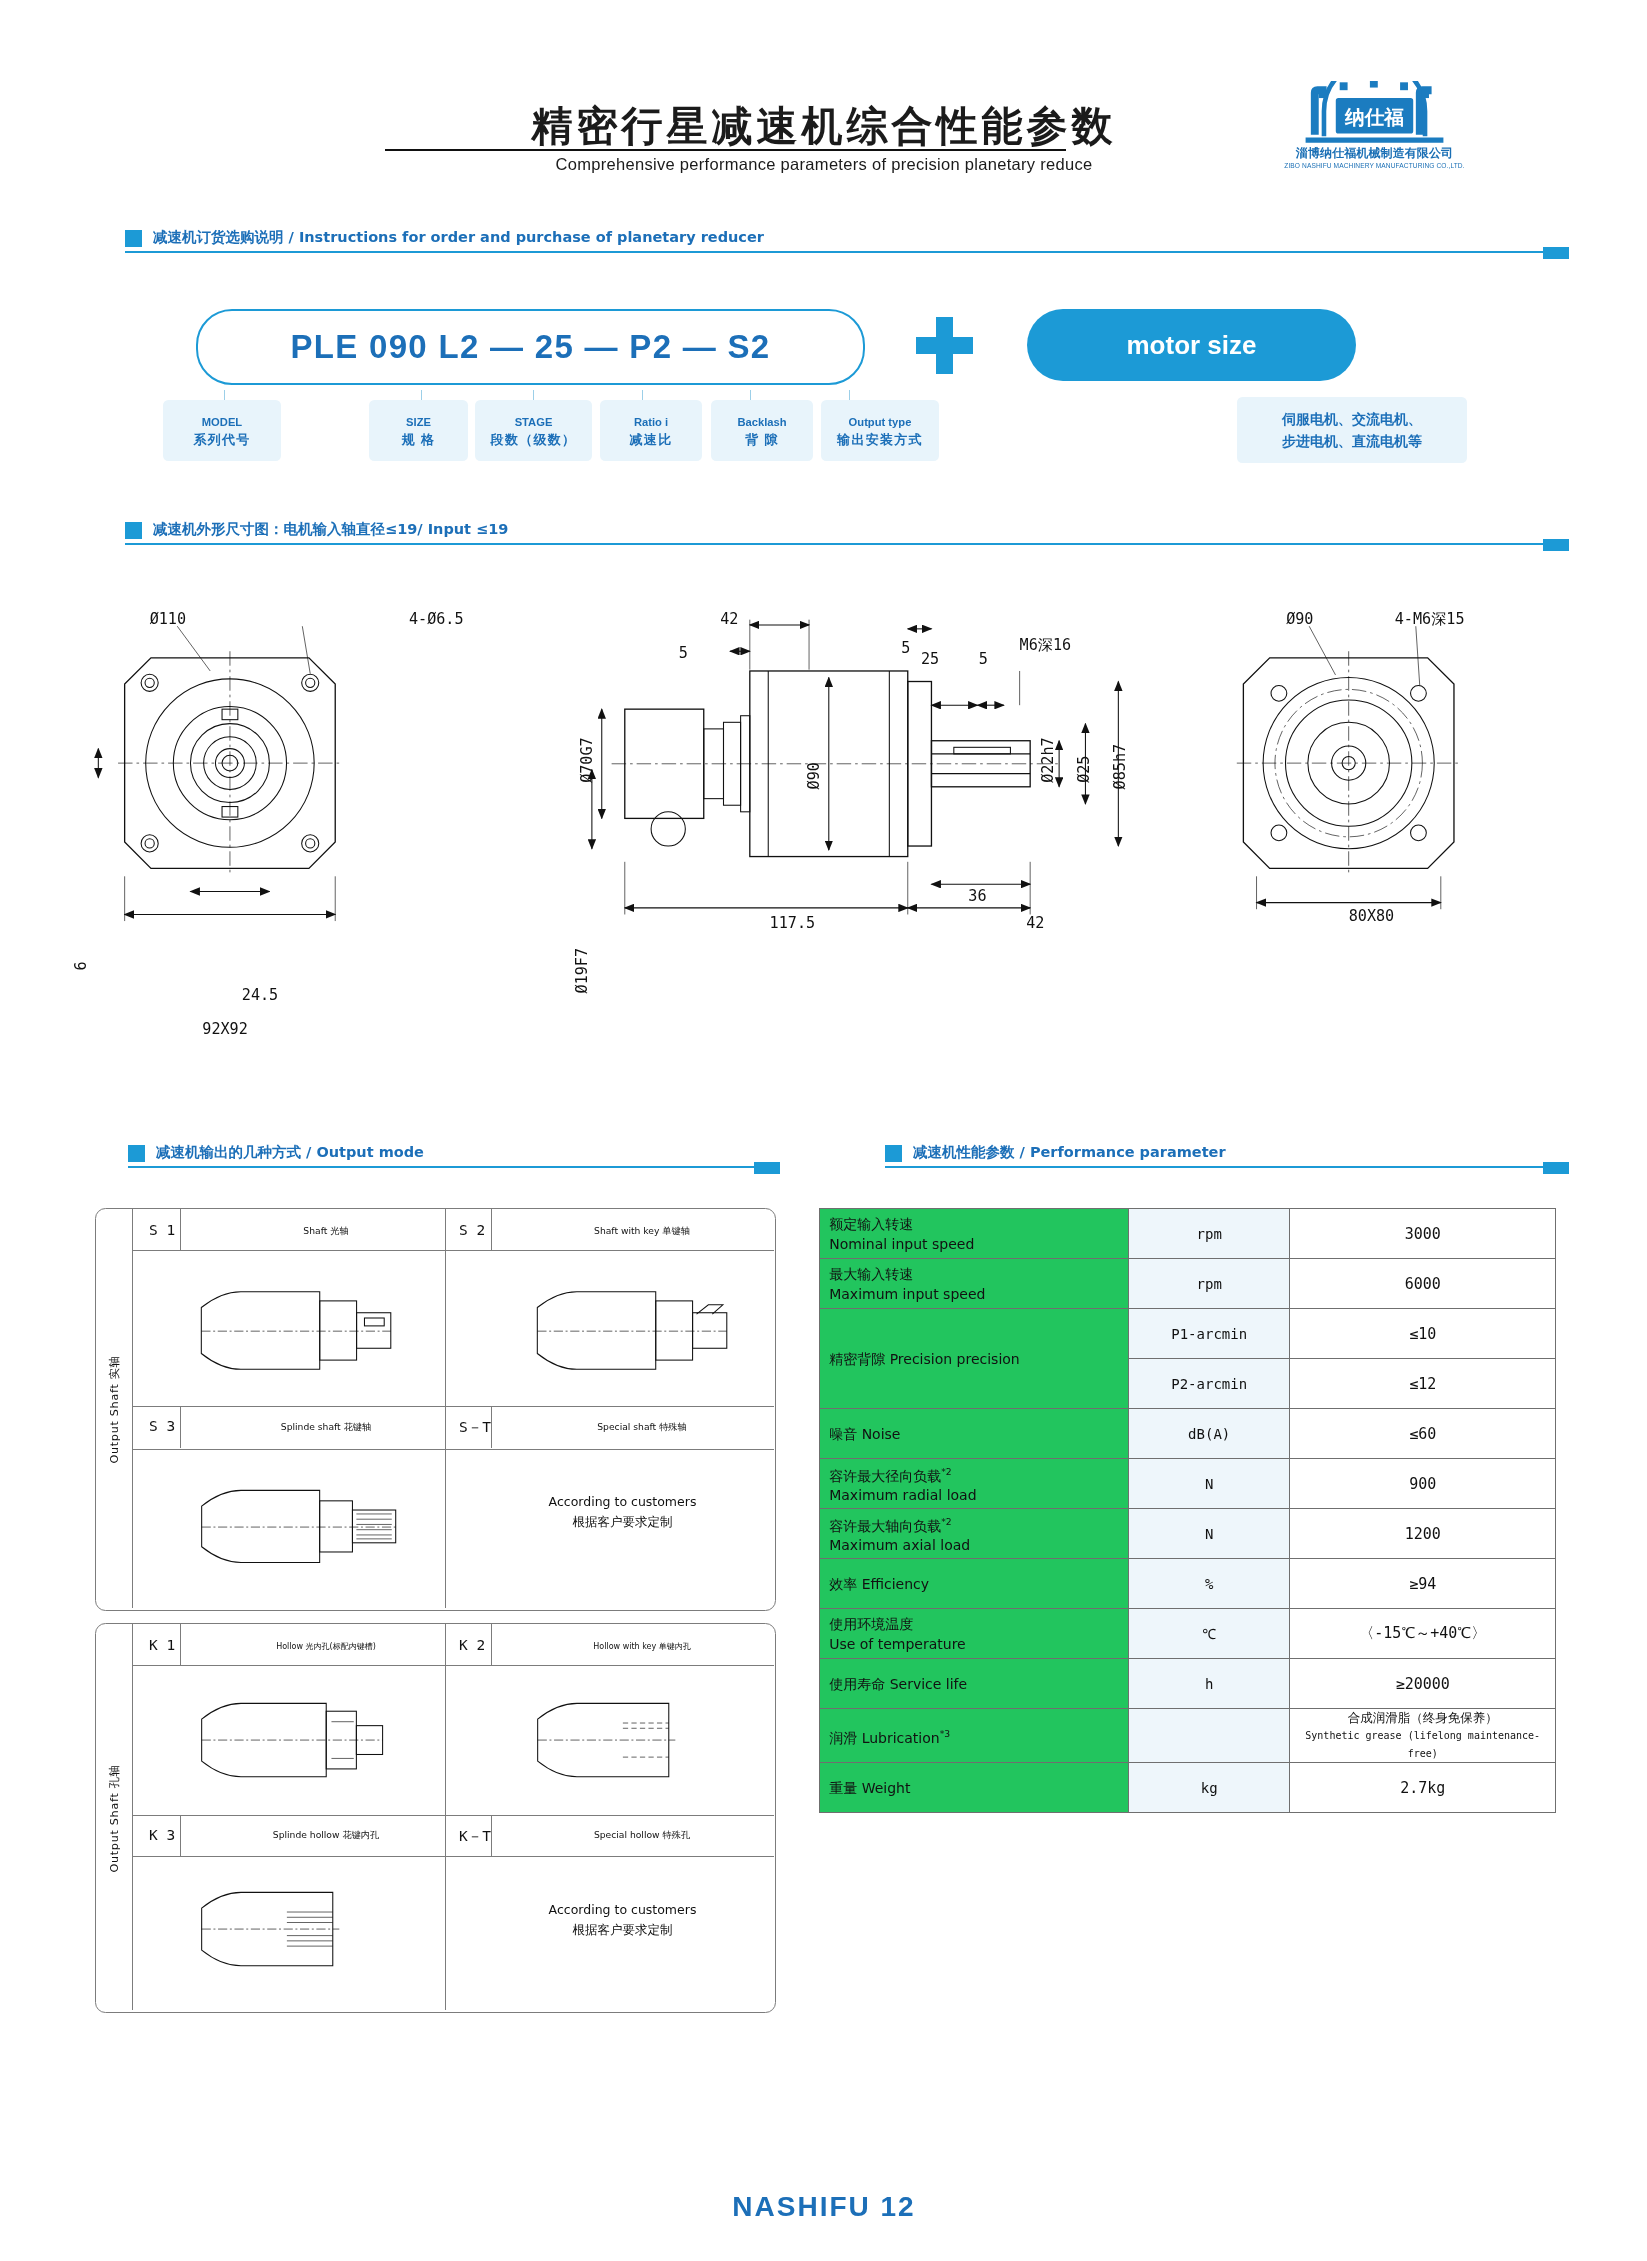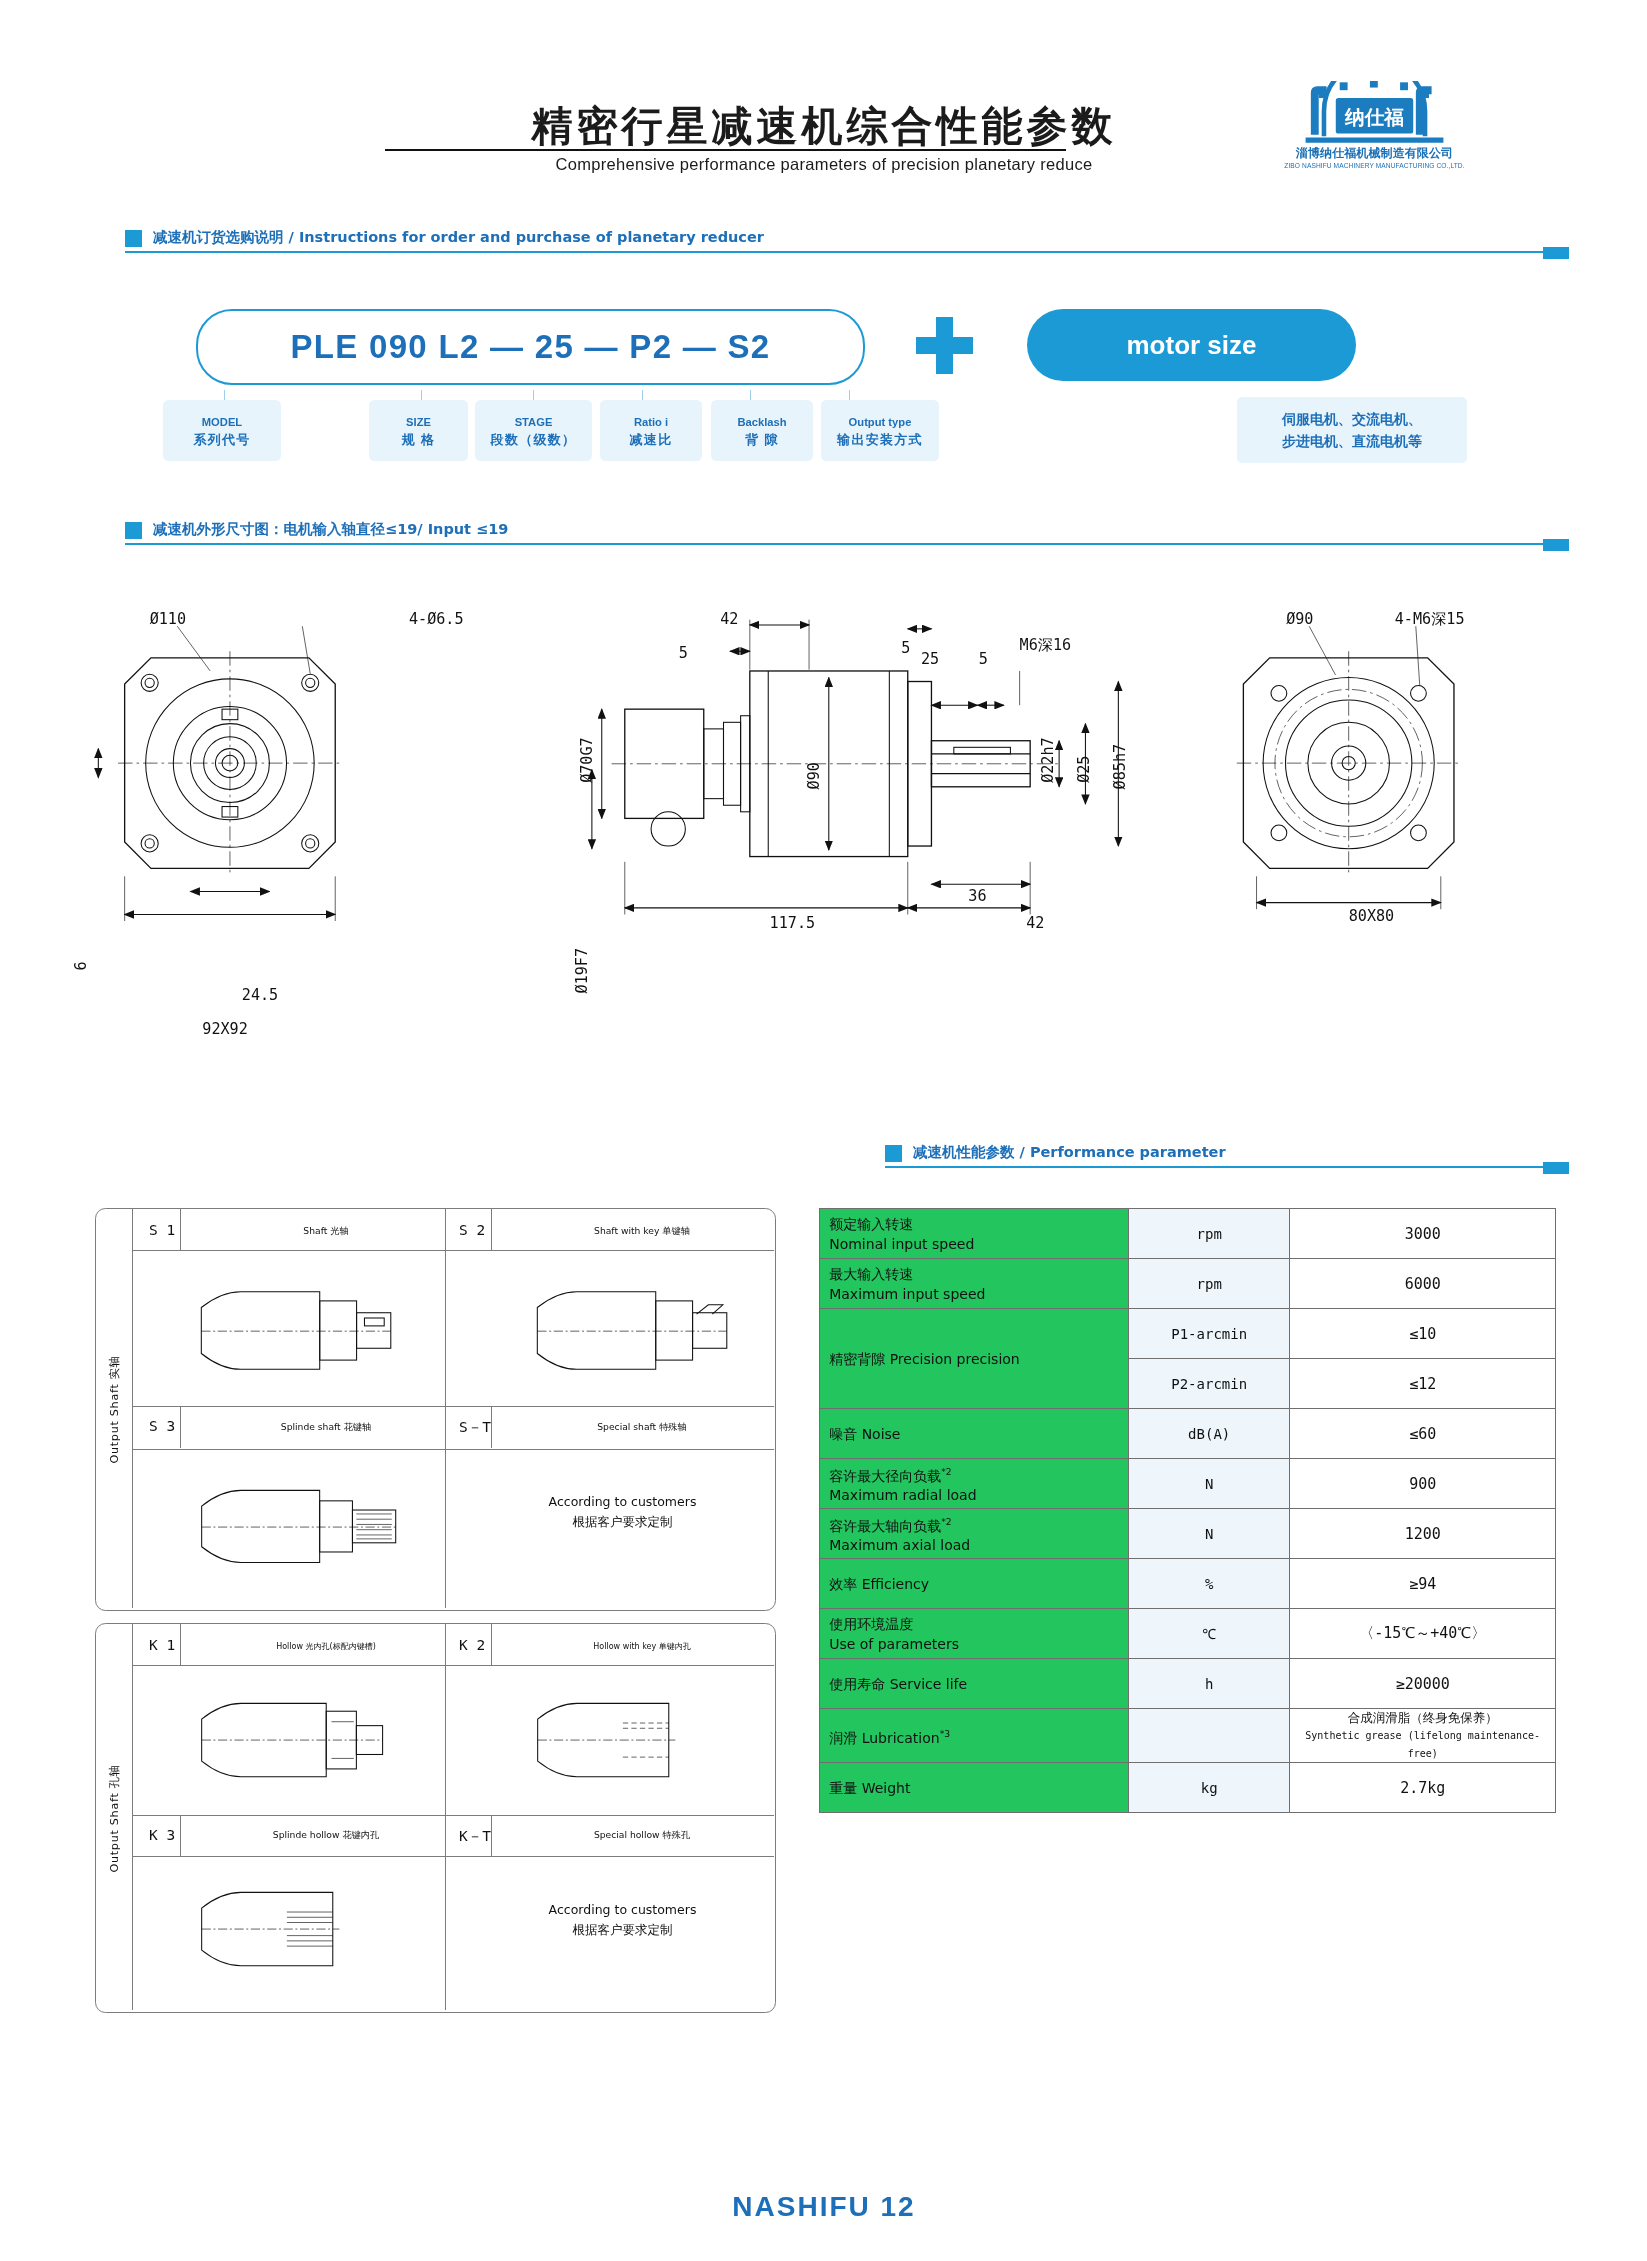--- a/index.html
+++ b/index.html
@@ -391,20 +391,26 @@
         <text x="1362" y="470">36</text>
         <text x="1450" y="510">42</text>
 
         <text x="1845" y="48">Ø90</text>
         <text x="2010" y="48">4-M6深15</text>
         <text x="1940" y="500">80X80</text>
       </g>
     </svg>
   </div>
 
+  <div class="sect" style="left:128px;width:652px;top:1142px;">
+    <div class="sq"></div>
+    <div class="txt cn">减速机输出的几种方式 / Output mode</div>
+    <div class="bar"></div>
+    <div class="barcap"></div>
+  </div>
 
   <div class="sect" style="left:885px;right:79px;top:1142px;">
     <div class="sq"></div>
     <div class="txt cn">减速机性能参数 / Performance parameter</div>
     <div class="bar"></div>
     <div class="barcap"></div>
   </div>
 
   <div class="om-wrap">
 
@@ -597,21 +603,21 @@
       <tr>
         <td class="c1">
           <span class="cn">效率 Efficiency</span>
         </td>
         <td class="c2">%</td>
         <td class="c3">≥94</td>
       </tr>
       <tr>
         <td class="c1">
           <span class="cn">使用环境温度</span><br>
-          <span>Use of parameters</span>
+          <span>Use of temperature</span>
         </td>
         <td class="c2">℃</td>
         <td class="c3">〈-15℃～+40℃〉</td>
       </tr>
       <tr>
         <td class="c1">
           <span class="cn">使用寿命 Service life</span>
         </td>
         <td class="c2">h</td>
         <td class="c3">≥20000</td>

